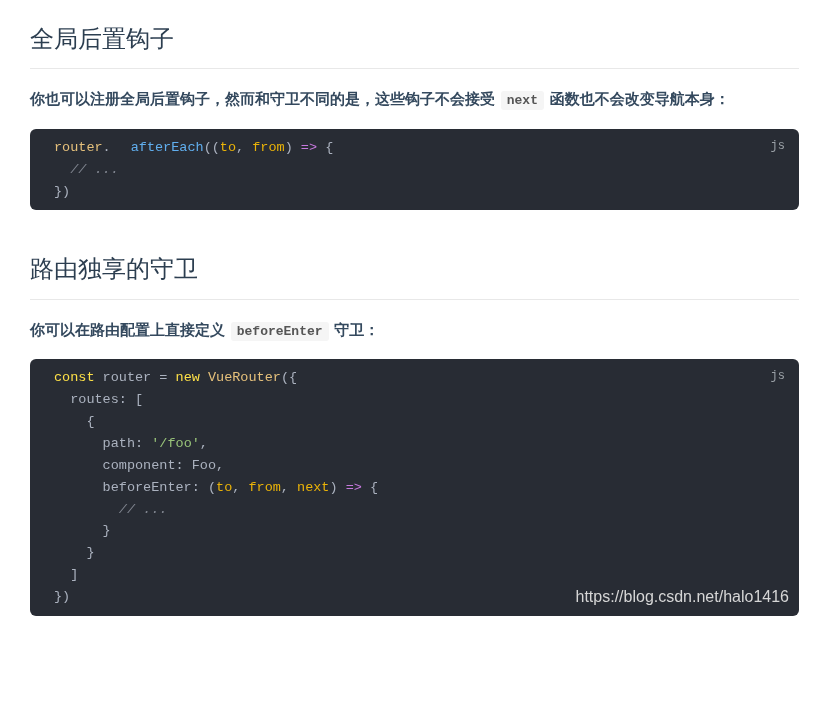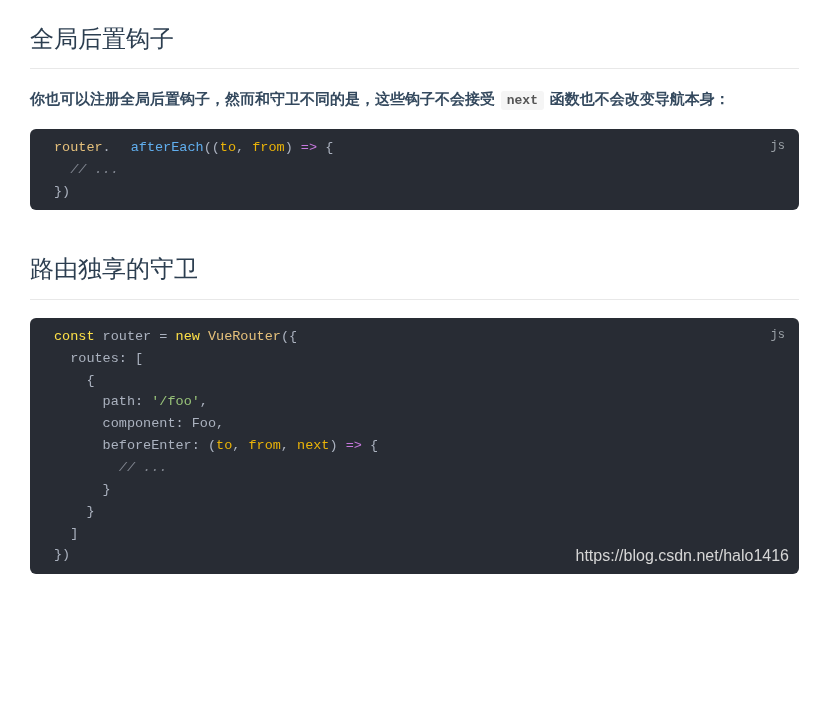--- a/index.html
+++ b/index.html
@@ -104,20 +104,23 @@
     <div class="code-block">
       <span class="code-lang">js</span>
 <pre><span class="tok-var">router</span><span class="tok-punc">.</span><span class="tok-fn">afterEach</span><span class="tok-punc">((</span><span class="tok-param">to</span><span class="tok-punc">, </span><span class="tok-param">from</span><span class="tok-punc">) </span><span class="tok-arrow">=&gt;</span><span class="tok-punc"> {</span>
 <span class="tok-comment">  // ...</span>
 <span class="tok-punc">})</span></pre>
     </div>
   </div>
 
   <div class="section">
     <h2>路由独享的守卫</h2>
+    <p>
+      <span>你可以在路由配置上直接定义 </span><code class="inline">beforeEnter</code><span> 守卫：</span>
+    </p>
 
     <div class="code-block">
       <span class="code-lang">js</span>
 <pre><span class="tok-key">const</span><span class="tok-op"> router </span><span class="tok-op">=</span><span class="tok-op"> </span><span class="tok-key">new</span><span class="tok-op"> </span><span class="tok-class">VueRouter</span><span class="tok-punc">({</span>
 <span class="tok-op">  routes</span><span class="tok-punc">:</span><span class="tok-punc"> [</span>
 <span class="tok-punc">    {</span>
 <span class="tok-op">      path</span><span class="tok-punc">:</span><span class="tok-op"> </span><span class="tok-str">'/foo'</span><span class="tok-punc">,</span>
 <span class="tok-op">      component</span><span class="tok-punc">:</span><span class="tok-op"> Foo,</span>
 <span class="tok-op">      beforeEnter</span><span class="tok-punc">:</span><span class="tok-punc"> (</span><span class="tok-param">to</span><span class="tok-punc">, </span><span class="tok-param">from</span><span class="tok-punc">, </span><span class="tok-param">next</span><span class="tok-punc">) </span><span class="tok-arrow">=&gt;</span><span class="tok-punc"> {</span>
 <span class="tok-comment">        // ...</span>

